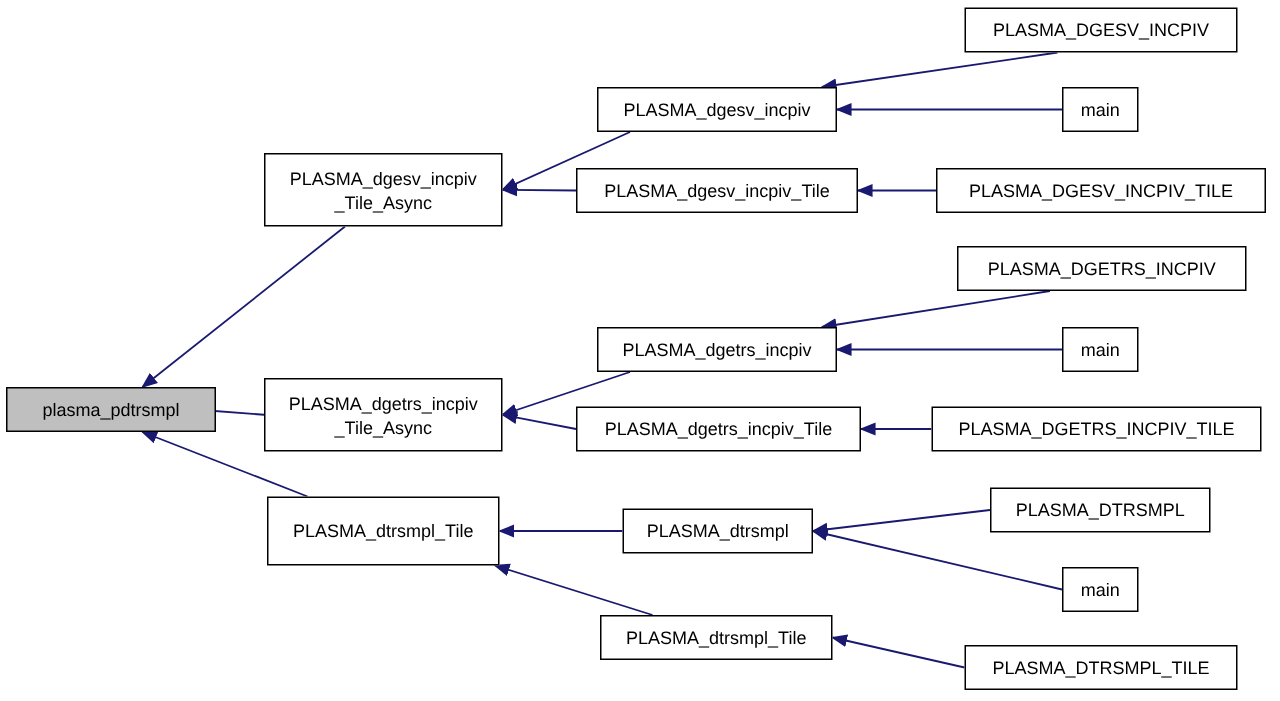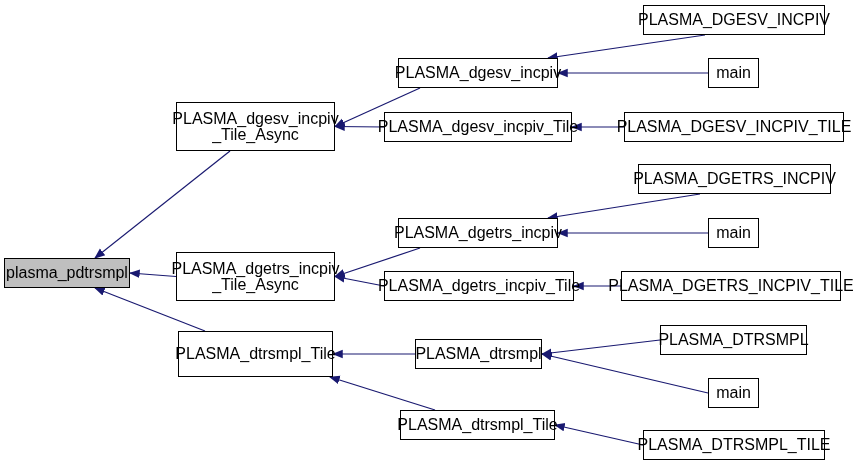--- a/index.html
+++ b/index.html
@@ -1,19 +1,19 @@
 <!DOCTYPE html>
 <html><head>
 <meta charset="utf-8">
 <style>
   html,body{margin:0;padding:0;background:#fff;}
   #canvas{position:relative;width:853px;height:467px;overflow:hidden;background:#fff;}
   svg{position:absolute;left:0;top:0;}
   .node{position:absolute;box-sizing:border-box;border:1.5px solid #000;background:#fff;
-        font-family:"Liberation Sans",sans-serif;font-size:16px;color:#000;
+        font-family:"Liberation Sans",sans-serif;font-size:12px;color:#000;
         display:flex;align-items:center;justify-content:center;text-align:center;line-height:16px;cursor:pointer;}
   .node.root{background:#bfbfbf;}
   .node span{display:block;}
 </style>
 </head>
 <body>
 
 <div id="canvas">
   <svg id="edges" width="853" height="467">
     <defs>
@@ -33,21 +33,21 @@
       <line x1="705" y1="35" x2="548" y2="58" stroke="#191970" stroke-width="1.2" marker-end="url(#arr)"></line>
       <line x1="708" y1="73" x2="558" y2="73" stroke="#191970" stroke-width="1.2" marker-end="url(#arr)"></line>
       <line x1="624" y1="127" x2="572" y2="127" stroke="#191970" stroke-width="1.2" marker-end="url(#arr)"></line>
       <line x1="700" y1="194" x2="548" y2="218" stroke="#191970" stroke-width="1.2" marker-end="url(#arr)"></line>
       <line x1="708" y1="233" x2="558" y2="233" stroke="#191970" stroke-width="1.2" marker-end="url(#arr)"></line>
       <line x1="621" y1="286" x2="574" y2="286" stroke="#191970" stroke-width="1.2" marker-end="url(#arr)"></line>
       <line x1="660" y1="340" x2="542" y2="354" stroke="#191970" stroke-width="1.2" marker-end="url(#arr)"></line>
       <line x1="708" y1="393" x2="542" y2="354" stroke="#191970" stroke-width="1.2" marker-end="url(#arr)"></line>
       <line x1="643" y1="445" x2="555" y2="425" stroke="#191970" stroke-width="1.2" marker-end="url(#arr)"></line>
     </svg>
-<div class="node root" style="left: 4px; top: 258px; width: 126px; height: 30px;">
+<div class="node root" style="left: 4px; top: 258px; width: 140px; height: 30px;">
       <div>
         <span>plasma_pdtrsmpl</span>
       </div>
     </div>
     <div class="node" style="left: 176px; top: 102px; width: 159px; height: 49px;">
       <div>
         <span>PLASMA_dgesv_incpiv</span>
         <span>_Tile_Async</span>
       </div>
     </div>

